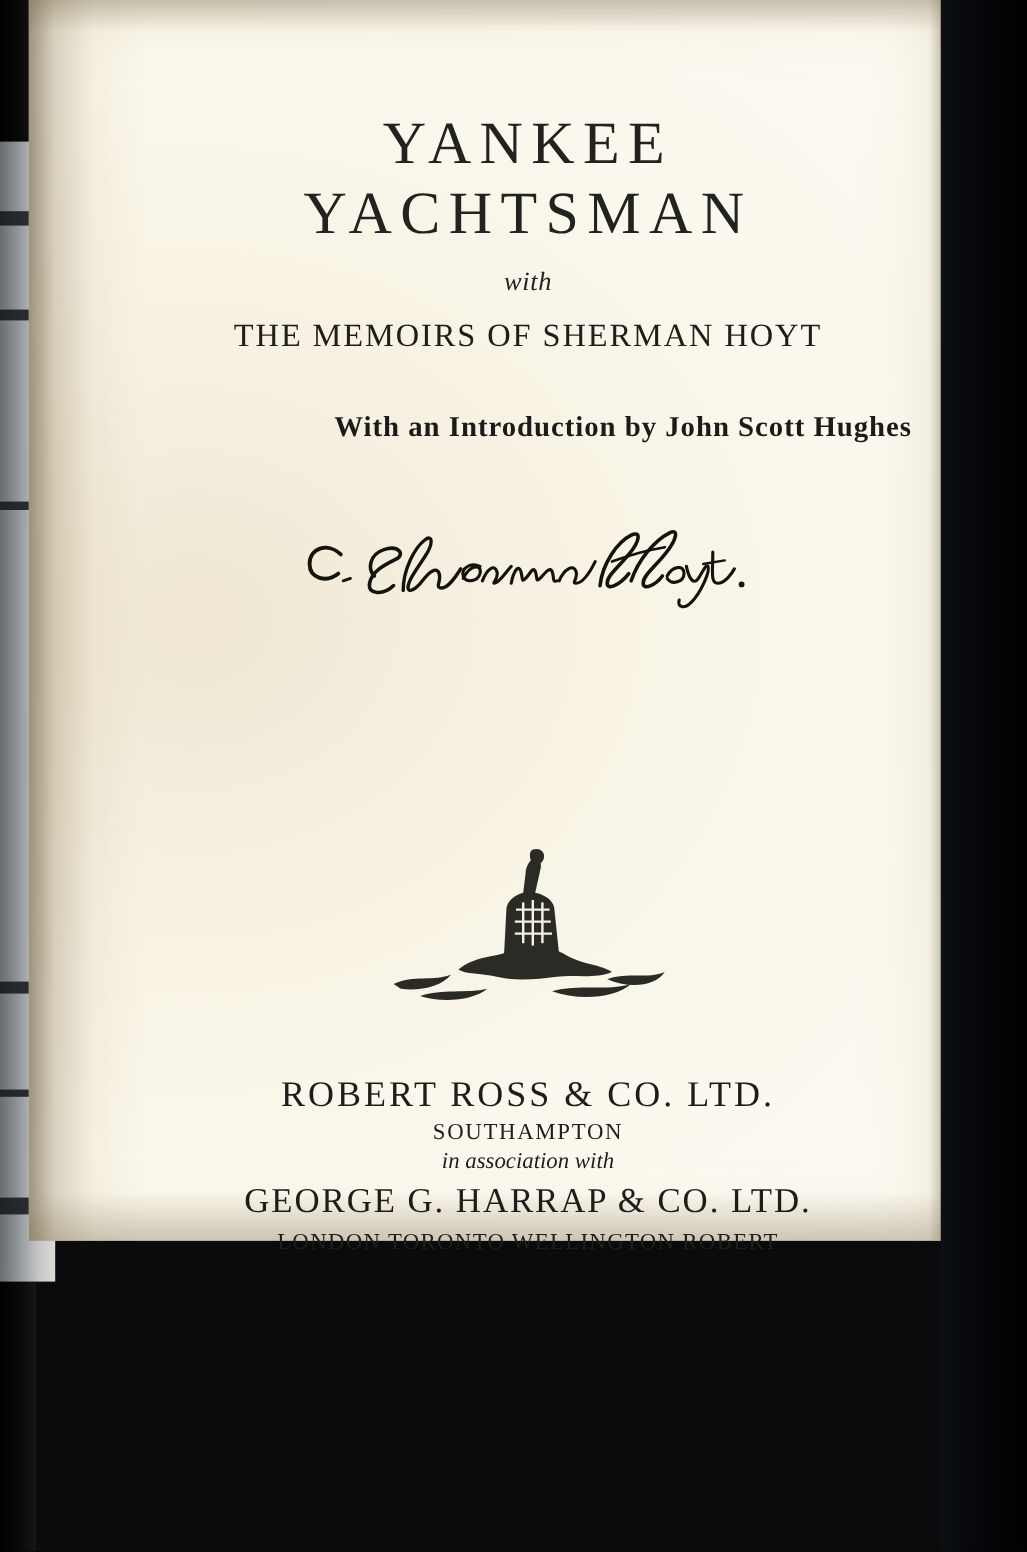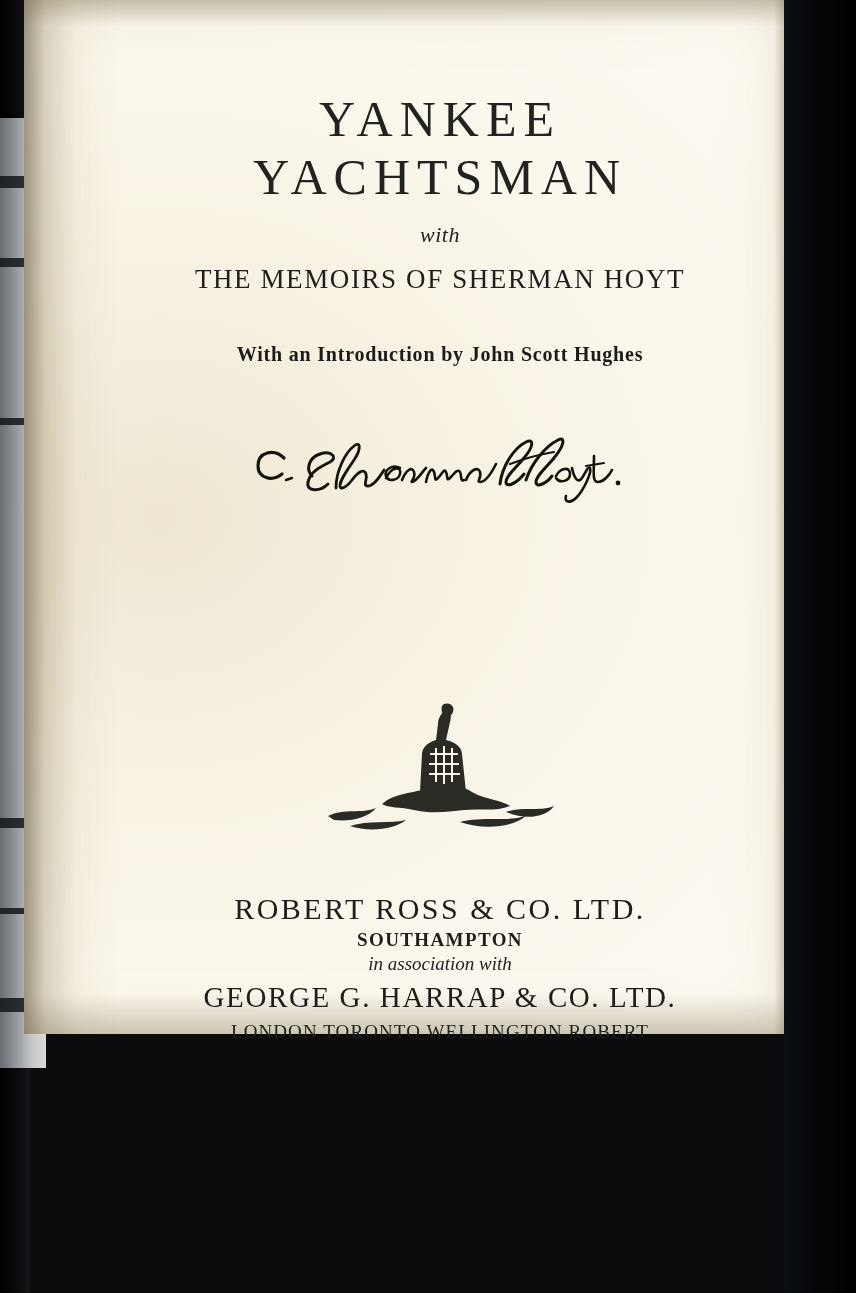--- a/index.html
+++ b/index.html
@@ -139,24 +139,25 @@
     font-family: "Liberation Serif", serif;
     font-size: 27px;
     letter-spacing: 1.6px;
     margin-top: 16px;
     color: #1e1e1c;
   }
 
   .intro {
     font-family: "Liberation Serif", serif;
     font-weight: bold;
-    font-size: 20px;
+    font-size: 24px;
     letter-spacing: 0.8px;
     margin-top: 48px;
     color: #1b1b19;
+    text-align: right;
   }
 
   
   .signature {
     margin-top: 62px;
     height: 90px;
     position: relative;
   }
   .signature svg { display: block; margin: 0 auto; }
 
@@ -174,21 +175,20 @@
     font-size: 30px;
     letter-spacing: 2.5px;
     color: #1d1d1b;
   }
   .pub-city {
     font-family: "Liberation Serif", serif;
     font-size: 19px;
     letter-spacing: 1.4px;
     margin-top: 3px;
     color: #1e1e1c;
-    font-weight: bold;
   }
   .pub-assoc {
     font-family: "Liberation Serif", serif;
     font-style: italic;
     font-size: 19px;
     margin-top: 2px;
     color: #1e1e1c;
   }
   .pub-second {
     font-family: "Liberation Serif", serif;

